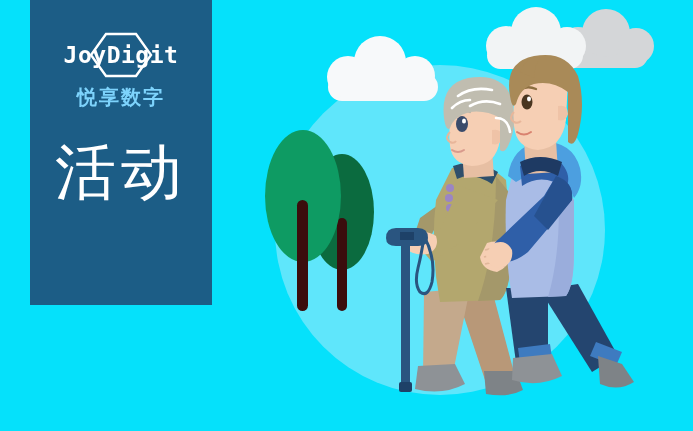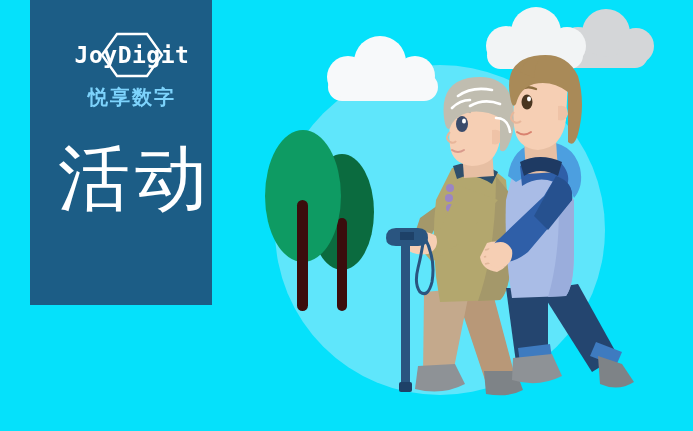--- a/index.html
+++ b/index.html
@@ -28,21 +28,21 @@
   #title-panel {
     position: absolute;
     left: 30px;
     top: 0px;
     width: 182px;
     height: 305px;
     background: #1C5D86;
     box-sizing: border-box;
     display: flex;
     flex-direction: column;
-    align-items: flex-end;
+    align-items: center;
   }
   #brand-block {
     margin-top: 32px;
     position: relative;
     width: 160px;
     height: 82px;
     display: flex;
     flex-direction: column;
     align-items: center;
   }
@@ -80,21 +80,21 @@
     font-size: 20px;
     font-weight: bold;
     letter-spacing: 2px;
     line-height: 1;
     white-space: nowrap;
   }
   #poster-title {
     margin-top: 24px;
     color: #ffffff;
     font-family: "DejaVu Sans", sans-serif;
-    font-size: 72px;
+    font-size: 61px;
     line-height: 1.12;
     letter-spacing: 5px;
     text-align: center;
     white-space: nowrap;
   }
   .title-line-1 { font-weight: normal; display: block; }
   .title-line-2 { font-weight: bold; display: block; }
 </style>
 </head>
 <body>

